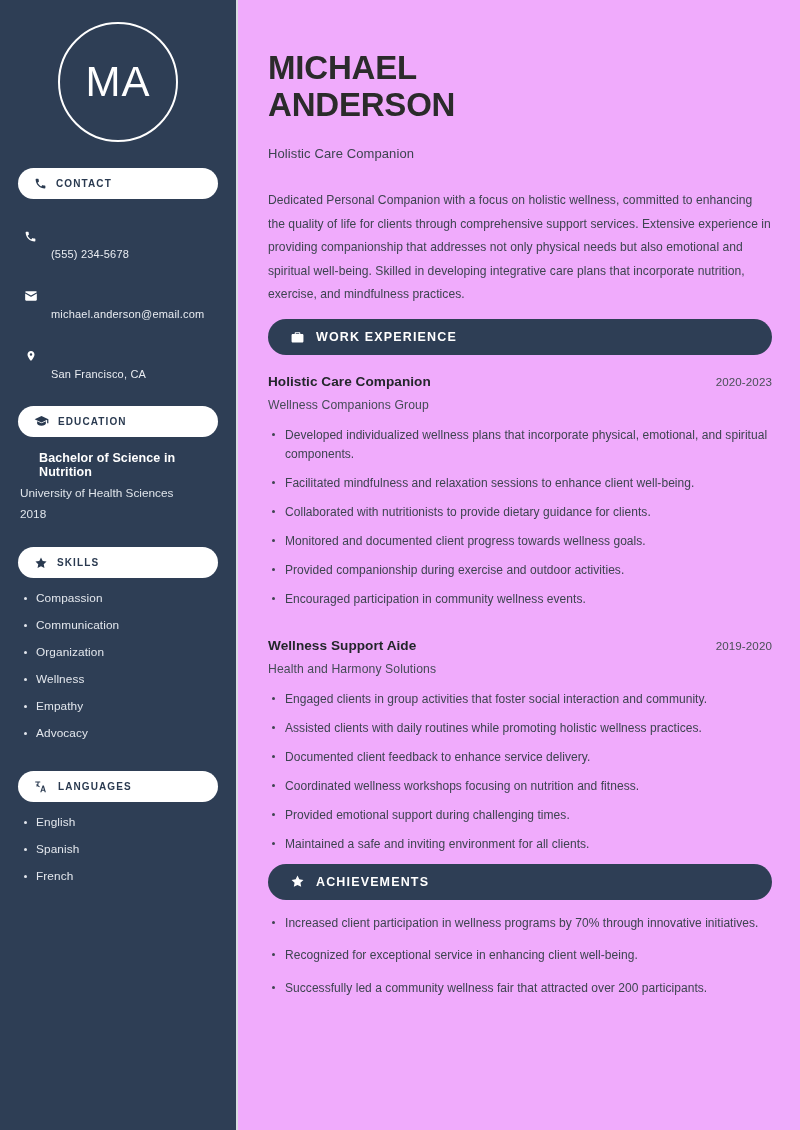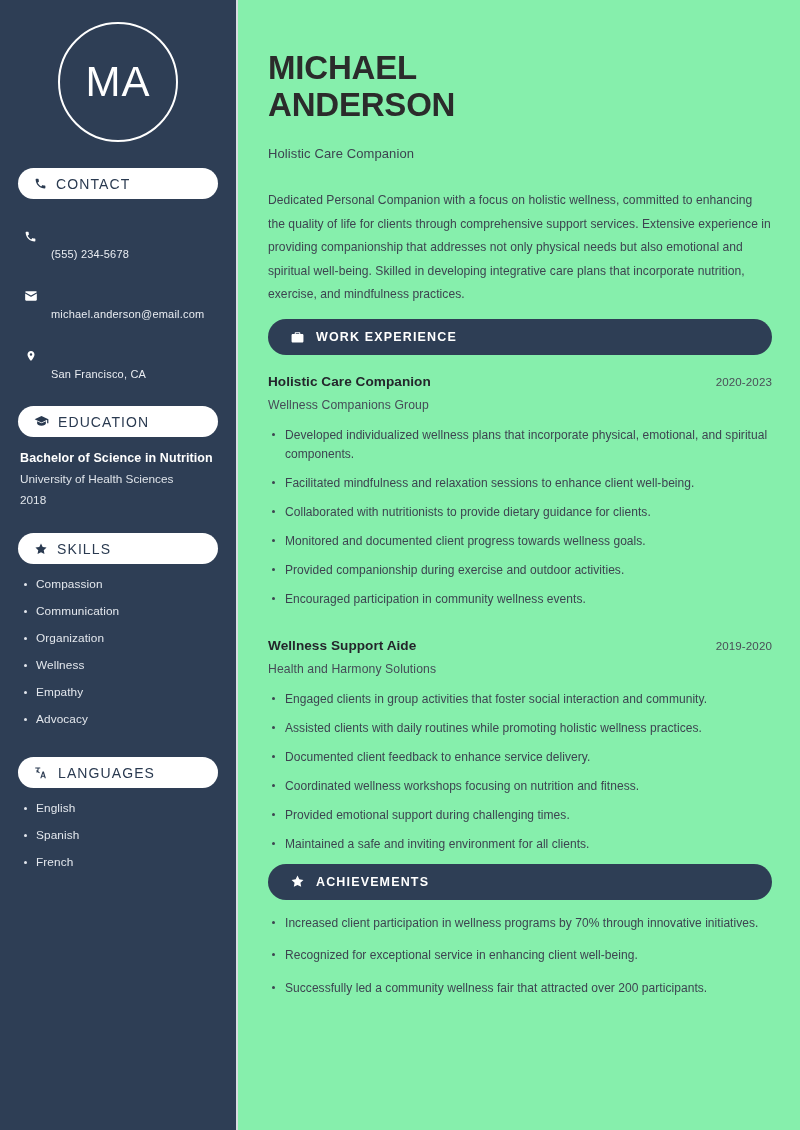--- a/index.html
+++ b/index.html
@@ -8,21 +8,21 @@
     background: #ffffff;
   }
   body {
     font-family: "Liberation Sans", sans-serif;
     -webkit-font-smoothing: antialiased;
   }
   .page {
     position: relative;
     width: 800px;
     height: 1130px;
-    background: #86efac;
+    background: #f0abfc;
     overflow: hidden;
     display: flex;
   }
 
   
   .sidebar {
     width: 238px;
     min-width: 238px;
     background: #2e3e55;
     box-sizing: border-box;
@@ -60,22 +60,22 @@
     border-radius: 20px;
     height: 31px;
     display: flex;
     align-items: center;
     padding-left: 16px;
     gap: 9px;
     box-sizing: border-box;
   }
   .pill .pill-label {
     color: #2a3a50;
-    font-size: 14px;
-    font-weight: normal;
+    font-size: 10px;
+    font-weight: bold;
     letter-spacing: 1.1px;
   }
   .pill .pill-ico { display: flex; align-items: center; }
   .pill .pill-ico svg { display: block; }
 
   .contact-list {
     margin-top: 13px;
     display: flex;
     flex-direction: column;
     gap: 12px;
@@ -104,20 +104,21 @@
   .side-section.skills-sec { }
   .side-section.lang-sec { margin-top: 31px; }
 
   .edu-block { margin-top: 14px; padding-left: 2px; }
   .edu-degree {
     color: #ffffff;
     font-size: 12.5px;
     font-weight: bold;
     letter-spacing: 0.1px;
     margin-bottom: 7px;
+    margin-left: 19px;
   }
   .edu-school {
     color: #dfe4ea;
     font-size: 11.8px;
     margin-bottom: 7px;
   }
   .edu-year {
     color: #dfe4ea;
     font-size: 11.8px;
   }

